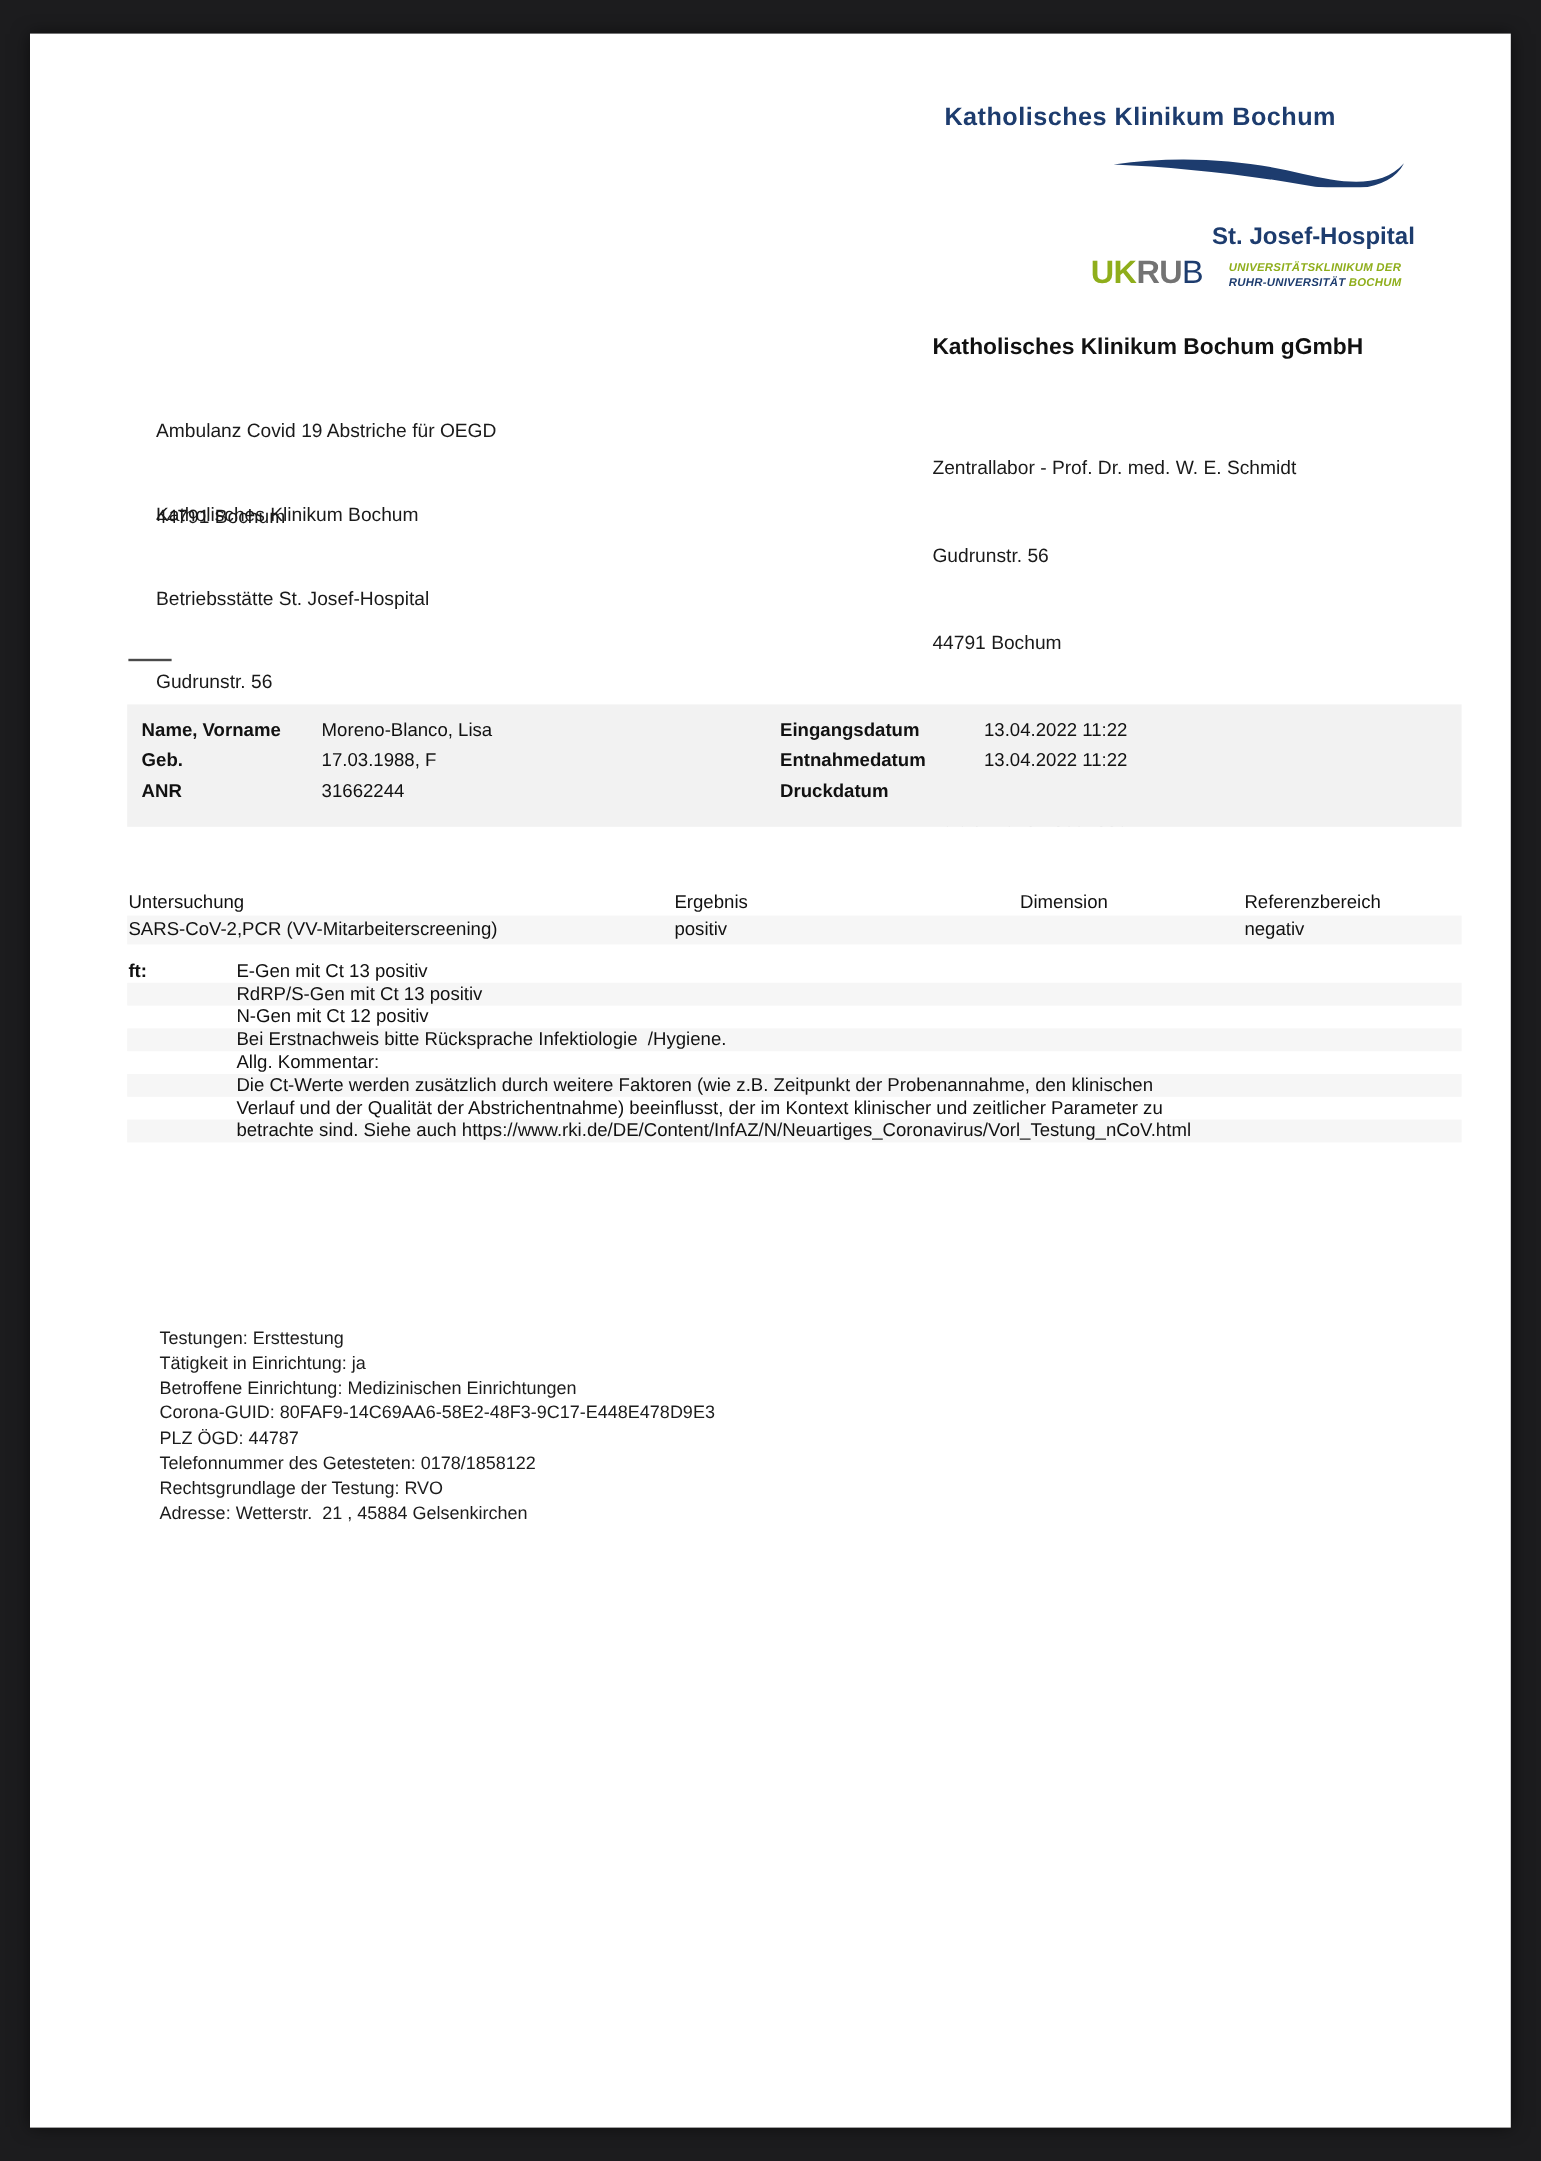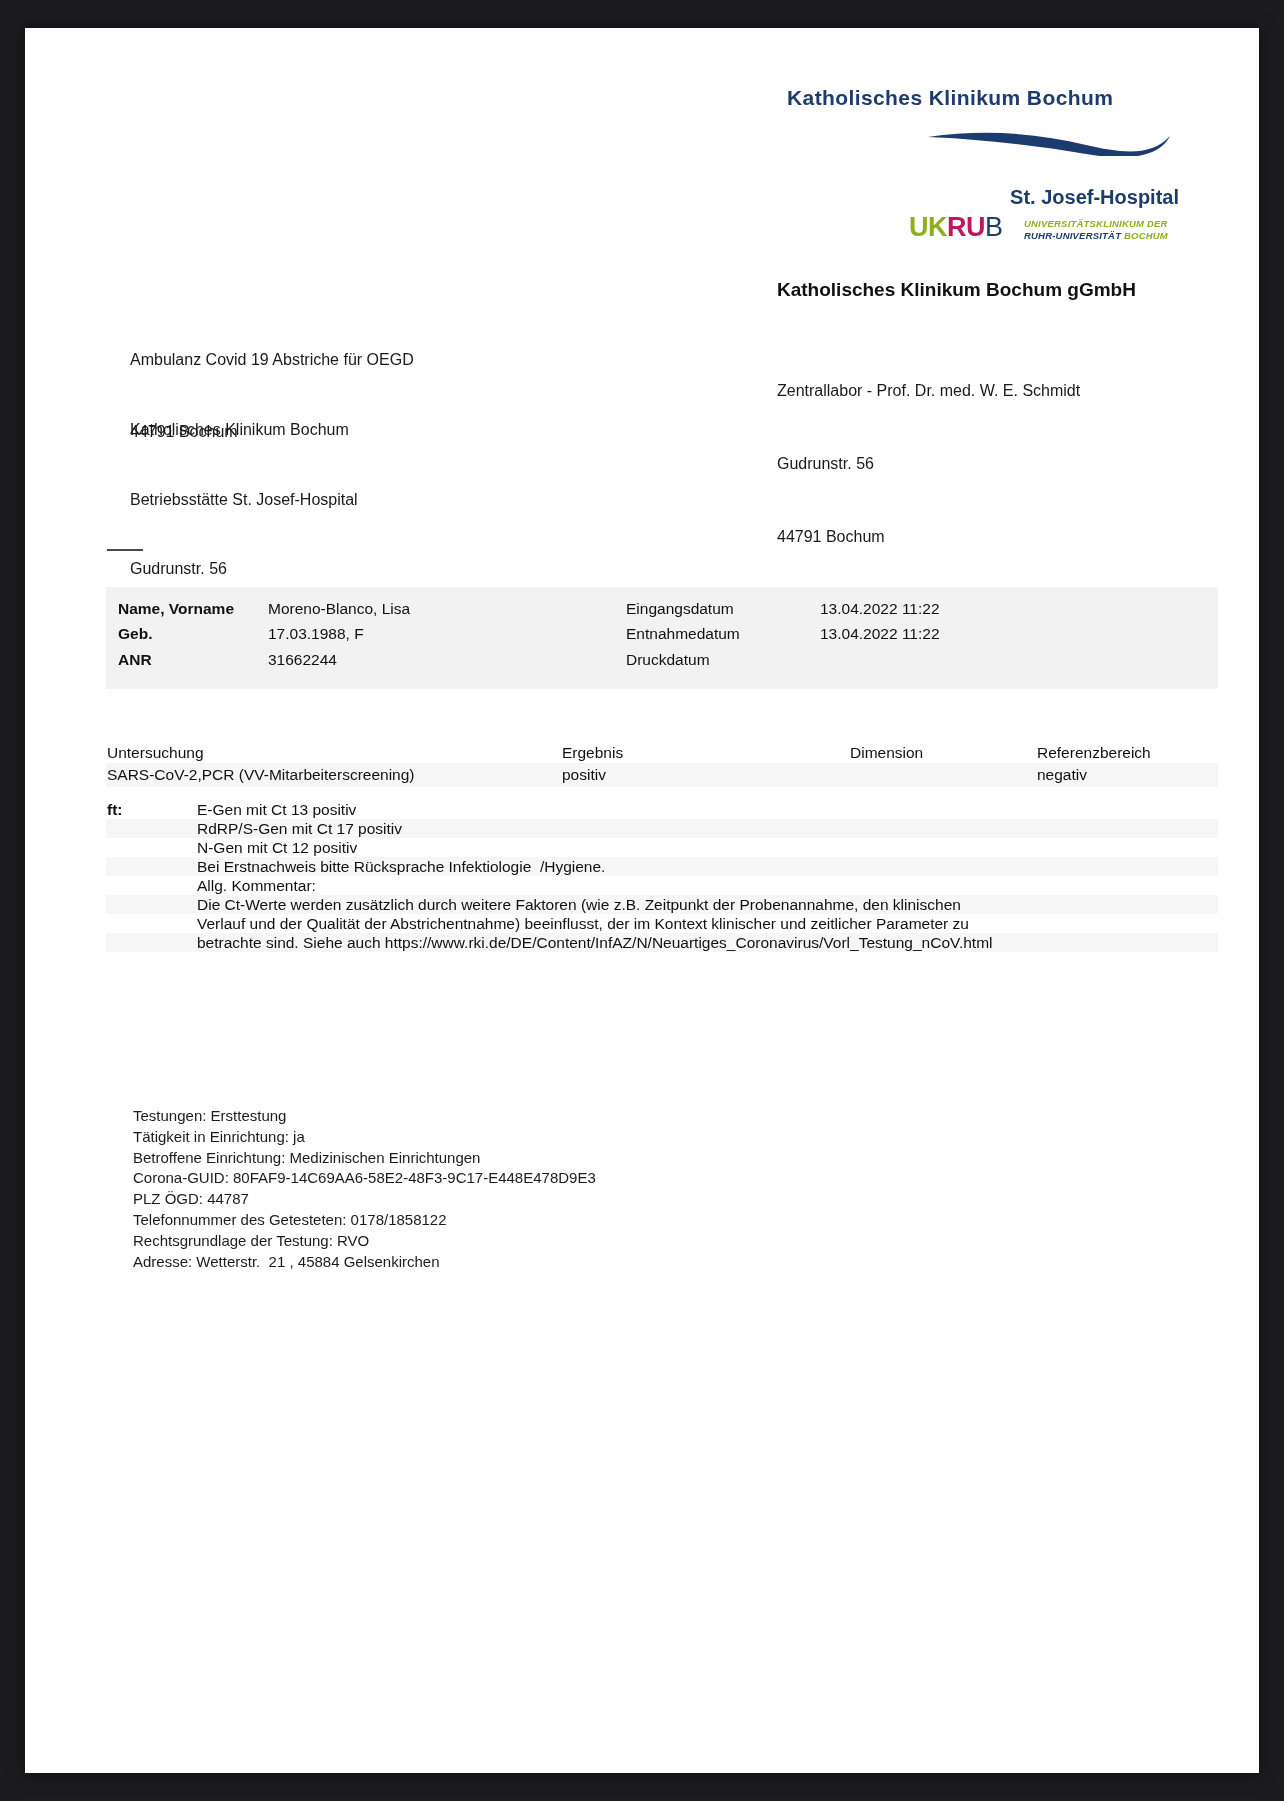--- a/index.html
+++ b/index.html
@@ -8,41 +8,41 @@
   .page{position:absolute;left:25px;top:28px;width:1234px;height:1745px;background:#ffffff;
         box-shadow:0 0 14px rgba(0,0,0,.55);}
   .abs{position:absolute;}
 
   
   .wordmark{left:762px;top:58px;font-size:21px;font-weight:bold;color:#1d3c6e;letter-spacing:.4px;white-space:nowrap;}
   .swoosh{left:903px;top:100px;width:242px;height:28px;}
   .hospital{right:80px;top:158px;font-size:20px;font-weight:bold;color:#1d3c6e;white-space:nowrap;}
   .ukrub{left:884px;top:184px;font-size:27px;font-weight:800;white-space:nowrap;letter-spacing:-.5px;}
   .ukrub .uk{color:#8fae1b;}
-  .ukrub .ru{color:#be185d;}
+  .ukrub .ru{color:#737373;}
   .ukrub .b{color:#1d3c6e;font-weight:400;}
   .unitext{left:999px;top:190px;font-size:9.5px;font-weight:bold;line-height:11.5px;white-space:nowrap;letter-spacing:.2px;font-style:italic;}
   .unitext .g{color:#8fae1b;}
   .unitext .n{color:#1d3c6e;}
   .orgname{left:752px;top:251px;font-size:19px;font-weight:bold;color:#111;white-space:nowrap;}
 
   
   .addr{font-size:16px;color:#1a1a1a;line-height:23.2px;white-space:pre;}
   .recipient{left:105px;top:274px;}
   .recipient-city{left:105px;top:395px;font-size:16px;color:#1a1a1a;white-space:pre;}
   .sender{left:752px;top:302px;line-height:24.4px;}
 
   .dash{left:82px;top:521px;width:36px;height:2px;background:#4a4a4a;}
 
   
   .patientbox{left:81px;top:559px;width:1112px;height:102px;background:#f2f2f2;}
   .p-row{position:absolute;left:0;width:100%;height:25px;font-size:15.5px;color:#111;}
   .p-row .lab{position:absolute;left:12px;font-weight:bold;white-space:nowrap;}
   .p-row .val{position:absolute;left:162px;white-space:nowrap;}
-  .p-row .lab2{position:absolute;left:520px;font-weight:normal;white-space:nowrap;}
+  .p-row .lab2{position:absolute;left:544px;font-weight:bold;white-space:nowrap;}
   .p-row .val2{position:absolute;left:714px;white-space:nowrap;}
 
   
   .res-head{top:716px;left:0;width:100%;height:20px;font-size:15.5px;color:#111;}
   .res-row-bg{left:81px;top:735px;width:1112px;height:24px;background:#f6f6f6;}
   .res-row{top:738px;left:0;width:100%;height:20px;font-size:15.5px;color:#111;}
   .c-unt{position:absolute;left:82px;white-space:nowrap;}
   .c-erg{position:absolute;left:537px;white-space:nowrap;}
   .c-dim{position:absolute;left:825px;white-space:nowrap;}
   .c-ref{position:absolute;left:1012px;white-space:nowrap;}
@@ -128,21 +128,21 @@
       <span class="c-erg">positiv</span>
       <span class="c-dim"></span>
       <span class="c-ref">negativ</span>
     </div>
 
     <div class="abs ftblock">
       <div class="ft-row">
         <span class="ft-label">ft:</span>
         <span class="ft-text">E-Gen mit Ct 13 positiv</span>
       </div>
-      <div class="ft-row"><span class="ft-text">RdRP/S-Gen mit Ct 17 positiv</span></div>
+      <div class="ft-row"><span class="ft-text">RdRP/S-Gen mit Ct 13 positiv</span></div>
       <div class="ft-row"><span class="ft-text">N-Gen mit Ct 12 positiv</span></div>
       <div class="ft-row"><span class="ft-text">Bei Erstnachweis bitte Rücksprache Infektiologie  /Hygiene.</span></div>
       <div class="ft-row"><span class="ft-text">Allg. Kommentar:</span></div>
       <div class="ft-row"><span class="ft-text">Die Ct-Werte werden zusätzlich durch weitere Faktoren (wie z.B. Zeitpunkt der Probenannahme, den klinischen</span></div>
       <div class="ft-row"><span class="ft-text">Verlauf und der Qualität der Abstrichentnahme) beeinflusst, der im Kontext klinischer und zeitlicher Parameter zu</span></div>
       <div class="ft-row"><span class="ft-text">betrachte sind. Siehe auch https://www.rki.de/DE/Content/InfAZ/N/Neuartiges_Coronavirus/Vorl_Testung_nCoV.html</span></div>
     </div>
 
     <div class="abs metablock">
       <div class="meta-line">Testungen: Ersttestung</div>

